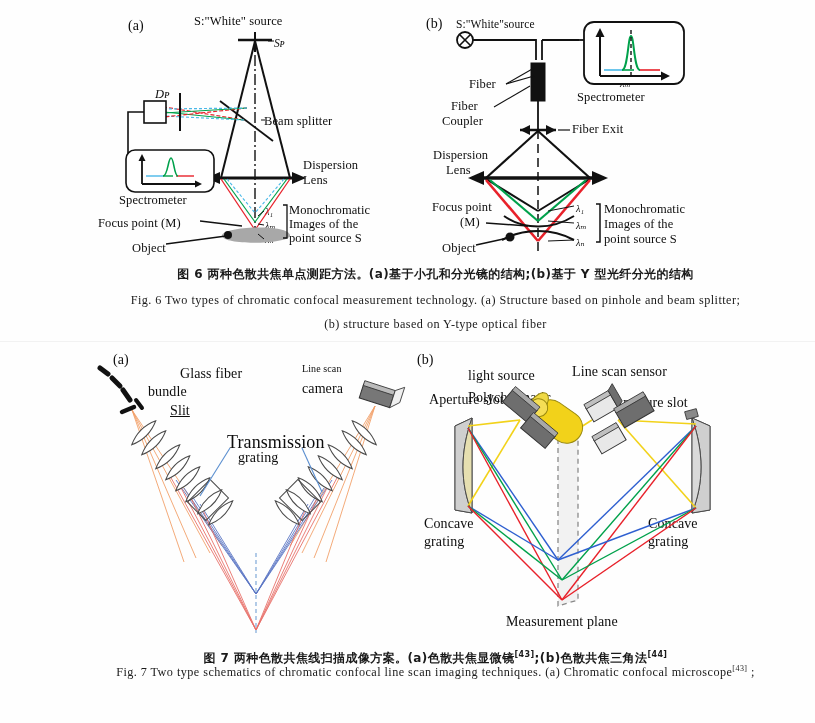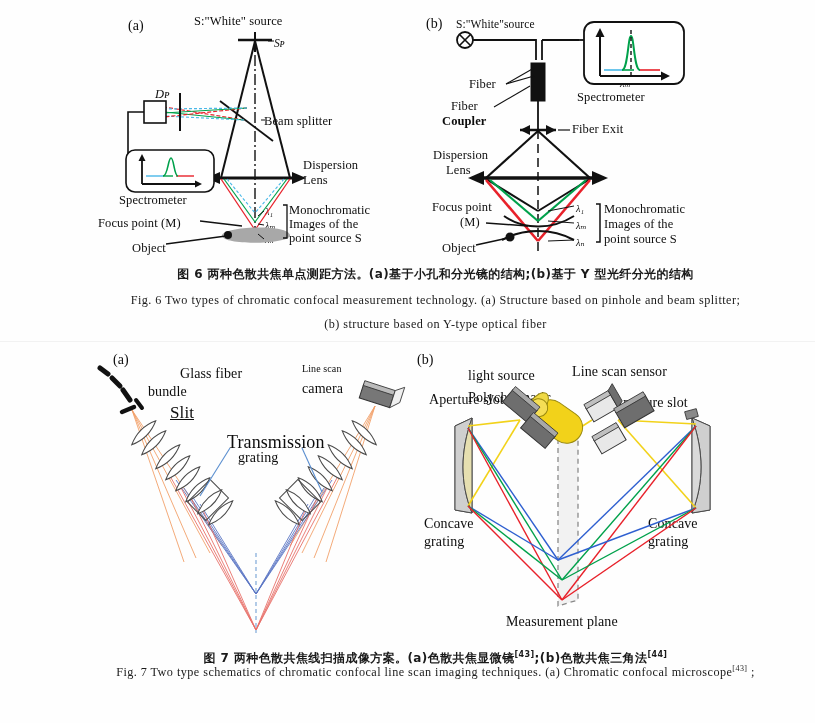--- a/index.html
+++ b/index.html
@@ -182,21 +182,21 @@
 
     <div class="panel" style="left:424px; top:8px; width:300px; height:250px;">
 
       <span class="lbl" style="left:2px; top:8px; font-size:14px;">(b)</span>
 
       <span class="lbl sm" style="left:32px; top:10px;">S:"White"source</span>
 
       <span class="lbl" style="left:45px; top:69px;">Fiber</span>
 
       <span class="lbl" style="left:27px; top:91px;">Fiber</span>
-      <span class="lbl" style="left:18px; top:106px;font-weight:bold;">Coupler</span>
+      <span class="lbl" style="left:18px; top:106px;">Coupler</span>
 
       <span class="lbl" style="left:148px; top:114px;">Fiber Exit</span>
 
       <span class="lbl" style="left:153px; top:82px;">Spectrometer</span>
 
       <span class="lbl it xs" style="left:238px; top:56px;">λ</span>
       <span class="lbl it xs" style="left:196px; top:70px;">λₘ</span>
 
       <span class="lbl" style="left:9px; top:140px;">Dispersion</span>
       <span class="lbl" style="left:22px; top:155px;">Lens</span>
@@ -292,21 +292,21 @@
 
   <div class="figure-block" id="figure7">
 
     <div class="panel" style="left:70px; top:10px; width:350px; height:290px;">
 
       <span class="lbl" style="left:43px; top:4px; font-size:14px;">(a)</span>
 
       <span class="lbl" style="left:78px; top:18px; font-size:14px;margin-left:32px;">Glass fiber</span>
       <span class="lbl" style="left:78px; top:36px; font-size:14px;">bundle</span>
 
-      <span class="lbl" style="left:100px; top:55px; font-size:17px;text-decoration:underline;">Slit</span>
+      <span class="lbl" style="left:100px; top:55px; font-size:14px;text-decoration:underline;">Slit</span>
 
       <span class="lbl" style="left:232px; top:15px; font-size:10px;">Line scan</span>
       <span class="lbl" style="left:232px; top:33px; font-size:14px;">camera</span>
 
       <span class="lbl" style="left:157px; top:84px; font-size:18px;">Transmission</span>
       <span class="lbl" style="left:168px; top:102px; font-size:14px;">grating</span>
 
       <div class="svg-host" style="left:0; top:0;">
       <svg width="350" height="290" viewBox="0 0 350 290">
         <defs>

